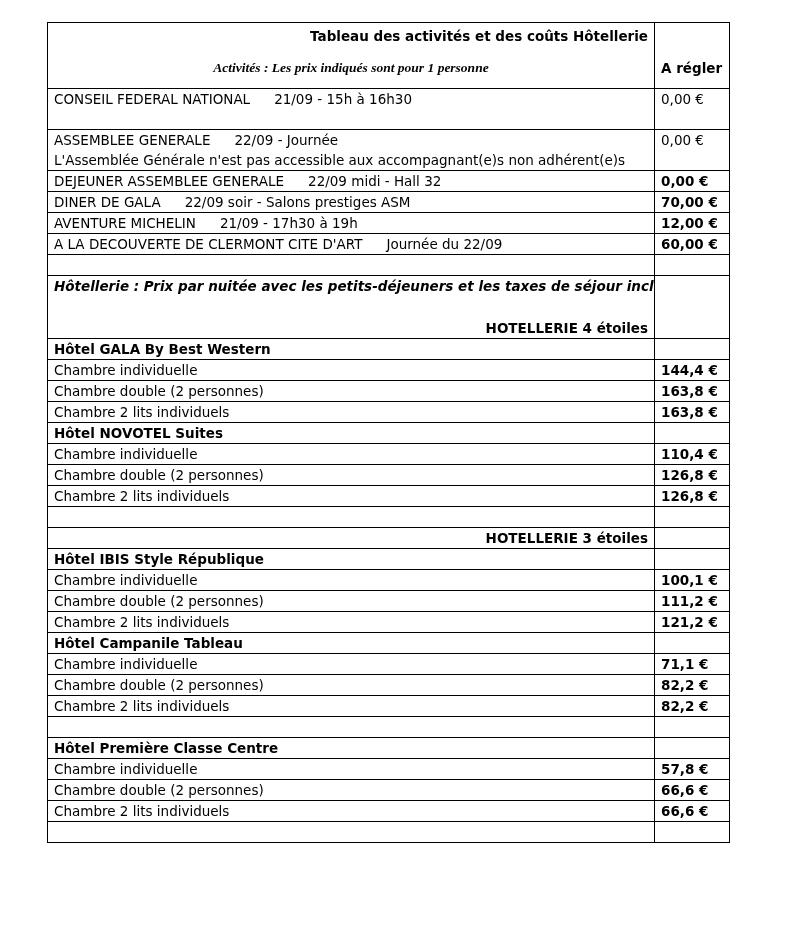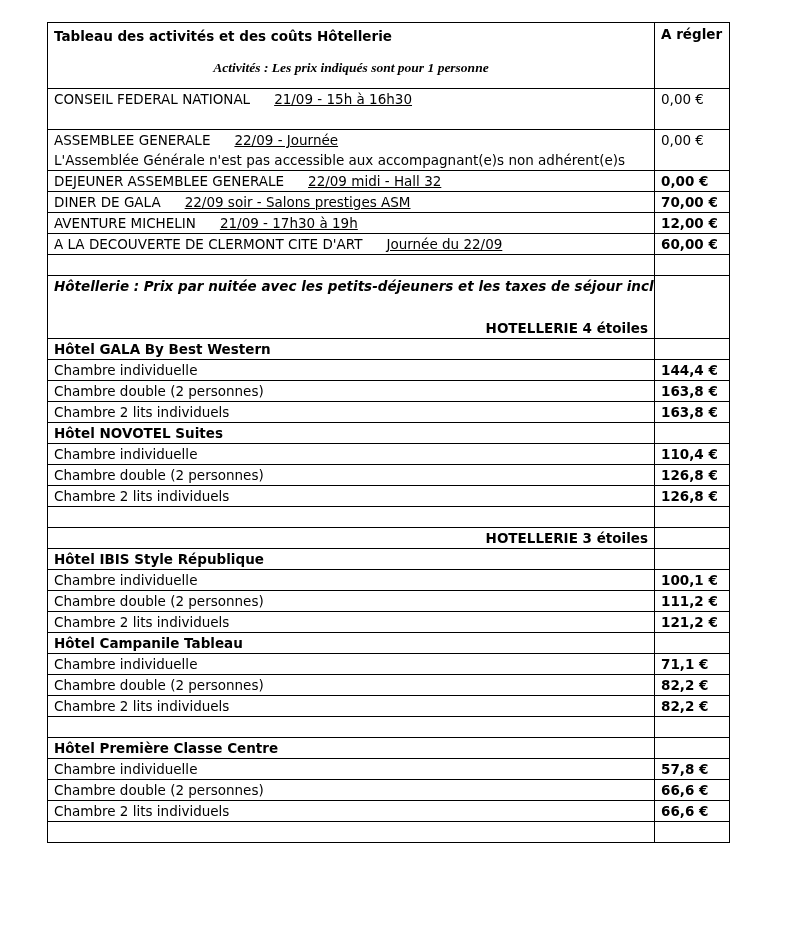--- a/index.html
+++ b/index.html
@@ -9,24 +9,24 @@
               border-collapse: collapse; table-layout: fixed; font-size: 13.5px; }
   table.doc td { border: 1px solid #000; padding: 0 6px; vertical-align: top;
                  line-height: 20px; white-space: nowrap; overflow: hidden; }
   col.c1 { width: 607px; } col.c2 { width: 75px; }
   .no-bottom { border-bottom: none !important; }
   .no-top { border-top: none !important; }
   .center { text-align: right; }
   .bold { font-weight: bold; }
   .italic { font-style: italic; }
   .hdr td { height: 65px; }
-  .hdr .title { display: block; text-align: left; font-weight: bold; line-height: 22px; margin-top: 2px; }
+  .hdr .title { display: block; text-align: right; font-weight: bold; line-height: 22px; margin-top: 2px; }
   .hdr .sub { display: block; text-align: center; font-weight: bold; font-style: italic; line-height: 22px; margin-top: 10px; font-family: Liberation Serif, serif; }
-  .hdr .pay { display: block; font-weight: bold; line-height: 22px; }
-  .gap { padding-left: 24px; text-decoration: underline; }
+  .hdr .pay { display: block; font-weight: bold; margin-top: 34px; line-height: 22px; }
+  .gap { padding-left: 24px; }
   tr.r td { height: 20px; }
   tr.tall td { height: 40px; }
   tr.blank td { height: 20px; }
   tr.hotelhead td { height: 42px; }
   .price { font-weight: bold; margin-top: 24px; }
   .price.light { font-weight: normal; }
 </style>
 </head>
 <body>
 

